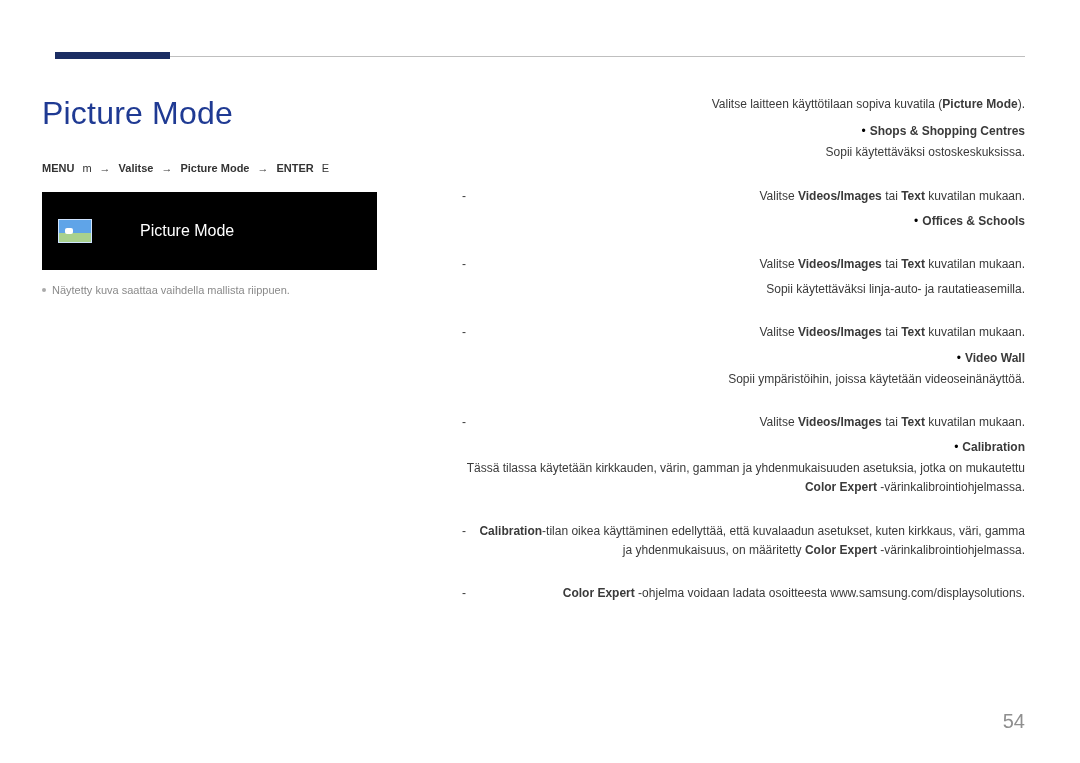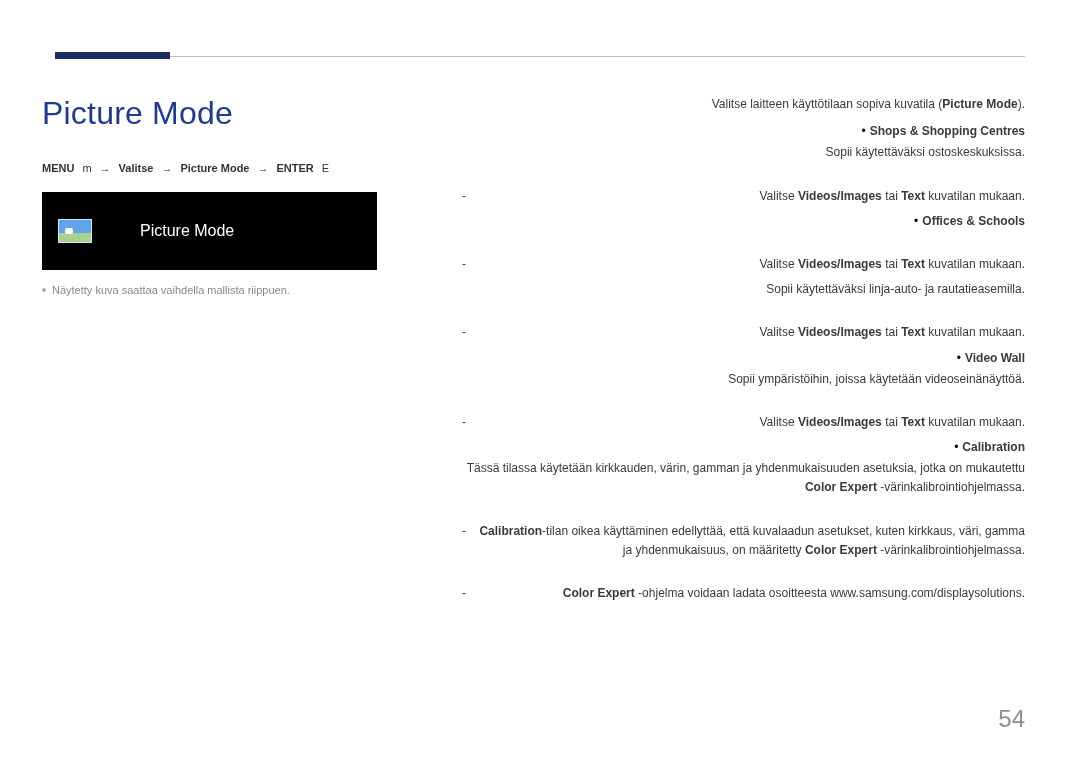--- a/index.html
+++ b/index.html
@@ -119,21 +119,21 @@
     content:"-";
     position:absolute;
     left:0px;
   }
   .bold { font-weight: bold; }
   .ilabel { font-weight: bold; }
   .page-num {
     position: absolute;
     bottom: 30px;
     right: 55px;
-    font-size: 24px;
+    font-size: 20px;
     color: #8f8f8f;
     font-weight: 300;
   }
 </style>
 </head>
 <body>
 
 <div class="accent-seg"></div>
 <div class="top-rule"></div>
 

